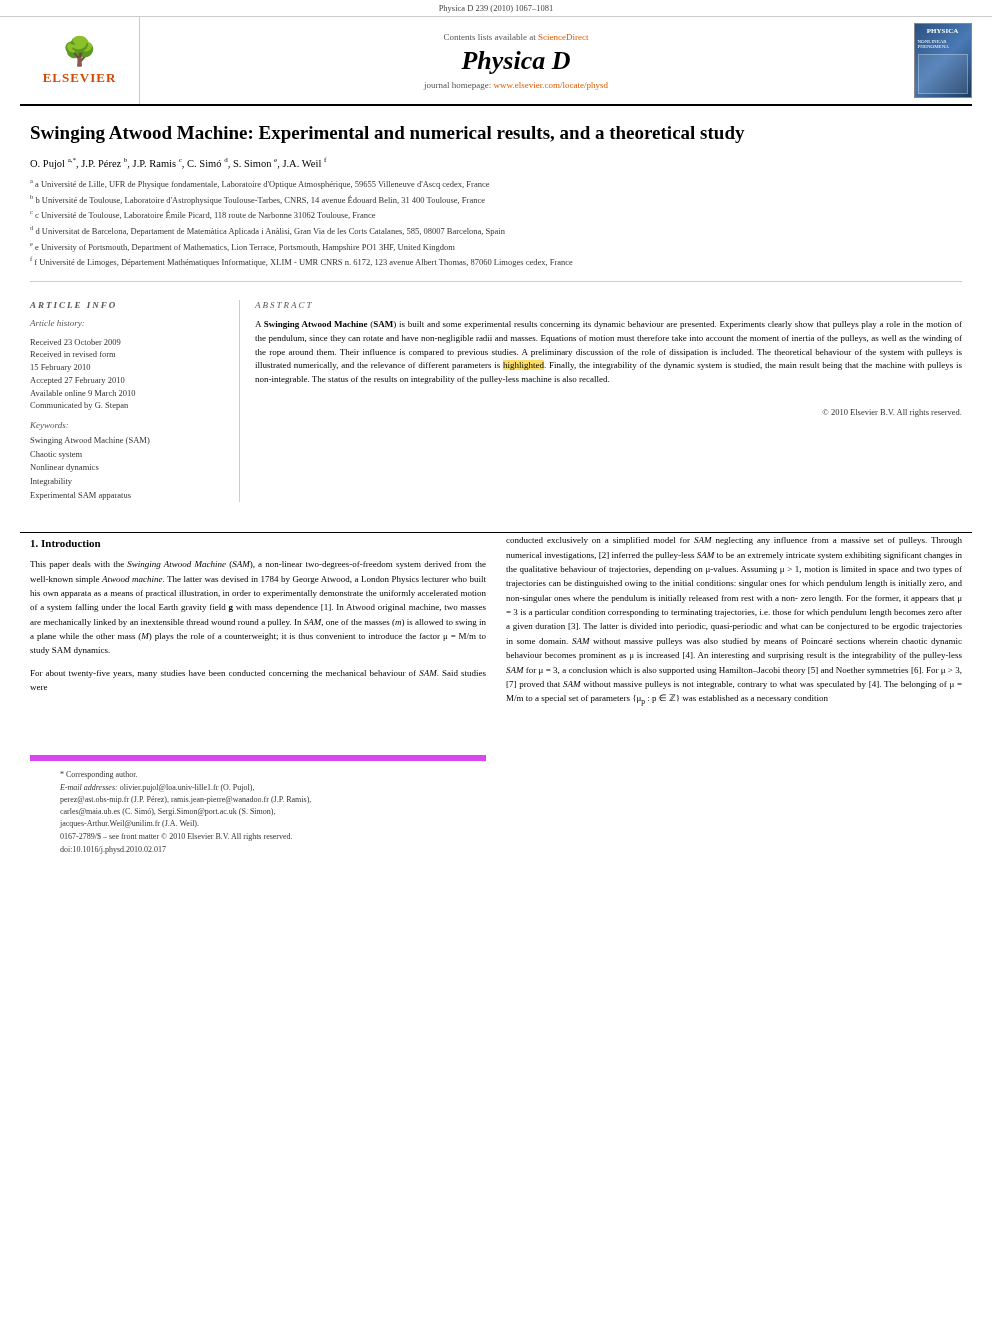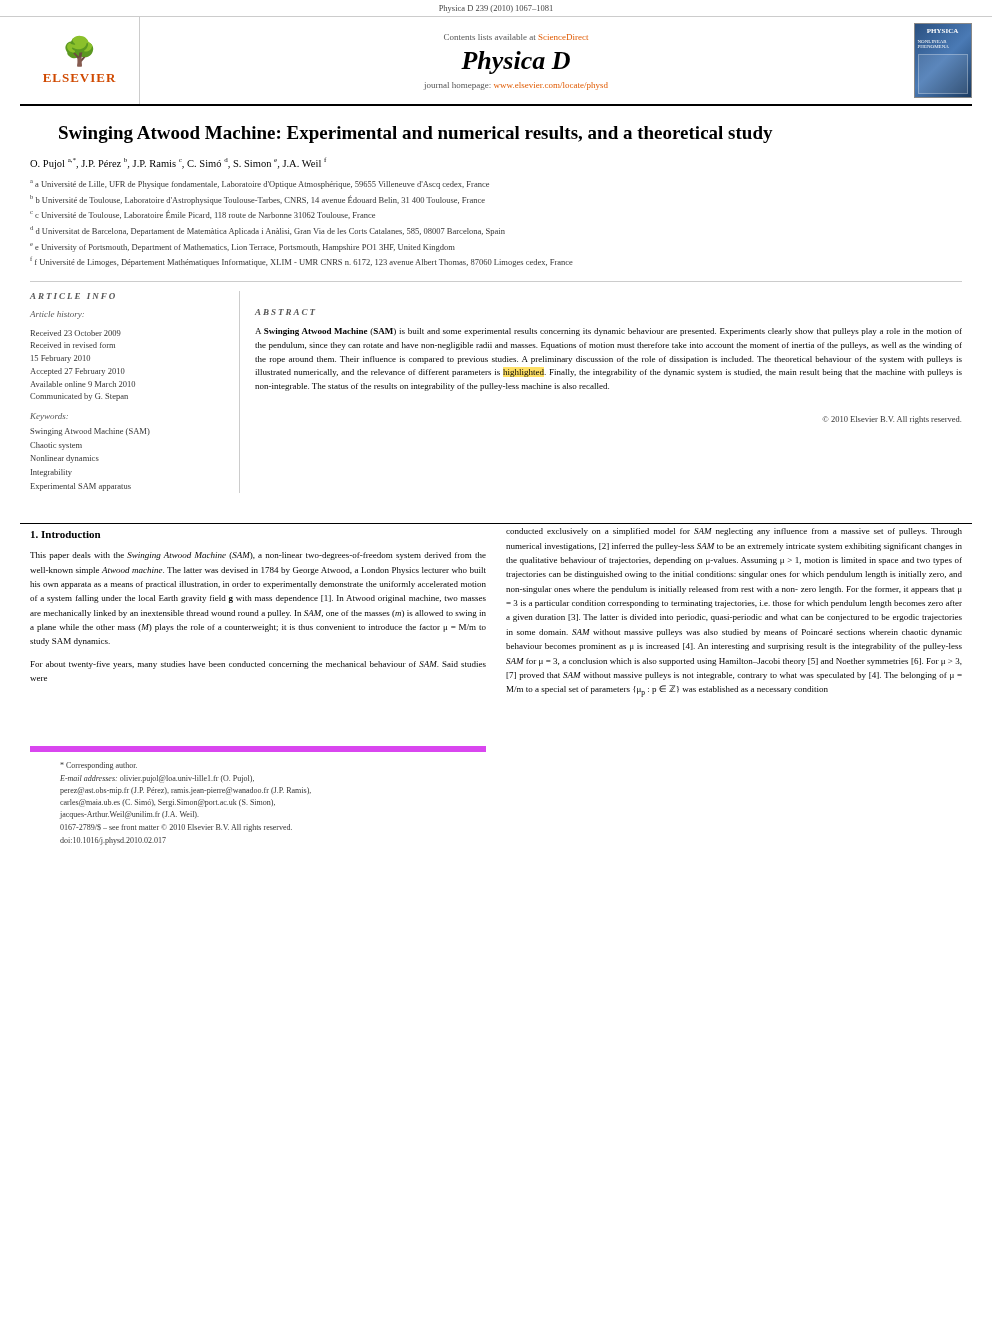--- a/index.html
+++ b/index.html
@@ -119,21 +119,20 @@
     .article-content {
       padding: 15px 30px 15px 30px;
     }
 
     .article-title {
       font-size: 19px;
       font-weight: bold;
       color: #000;
       margin-bottom: 10px;
       line-height: 1.3;
-      margin-left: 28px;
     }
 
     .authors-line {
       font-size: 10.5px;
       margin-bottom: 8px;
       color: #000;
     }
 
     .author-sup {
       font-size: 7px;
@@ -156,21 +155,21 @@
       font-size: 6.5px;
       vertical-align: super;
     }
 
     
     .article-meta-row {
       display: flex;
       gap: 15px;
       margin-bottom: 15px;
       border-top: 1px solid #ccc;
-      padding-top: 9px;
+      padding-top: 18px;
     }
 
     .article-info-col {
       width: 210px;
       flex-shrink: 0;
       border-right: 1px solid #ccc;
       padding-right: 12px;
     }
 
     .article-info-title {
@@ -214,27 +213,26 @@
       display: block;
       line-height: 1.6;
     }
 
     .abstract-col {
       flex: 1;
     }
 
     .abstract-title {
       font-size: 9px;
-      font-weight: bold;
+      font-weight: normal;
       letter-spacing: 2px;
       text-transform: uppercase;
       color: #555;
       margin-bottom: 8px;
       font-style: italic;
-      margin-top: 16px;
     }
 
     .abstract-text {
       font-size: 9px;
       line-height: 1.55;
       color: #000;
       text-align: justify;
     }
 
     .abstract-text b {

